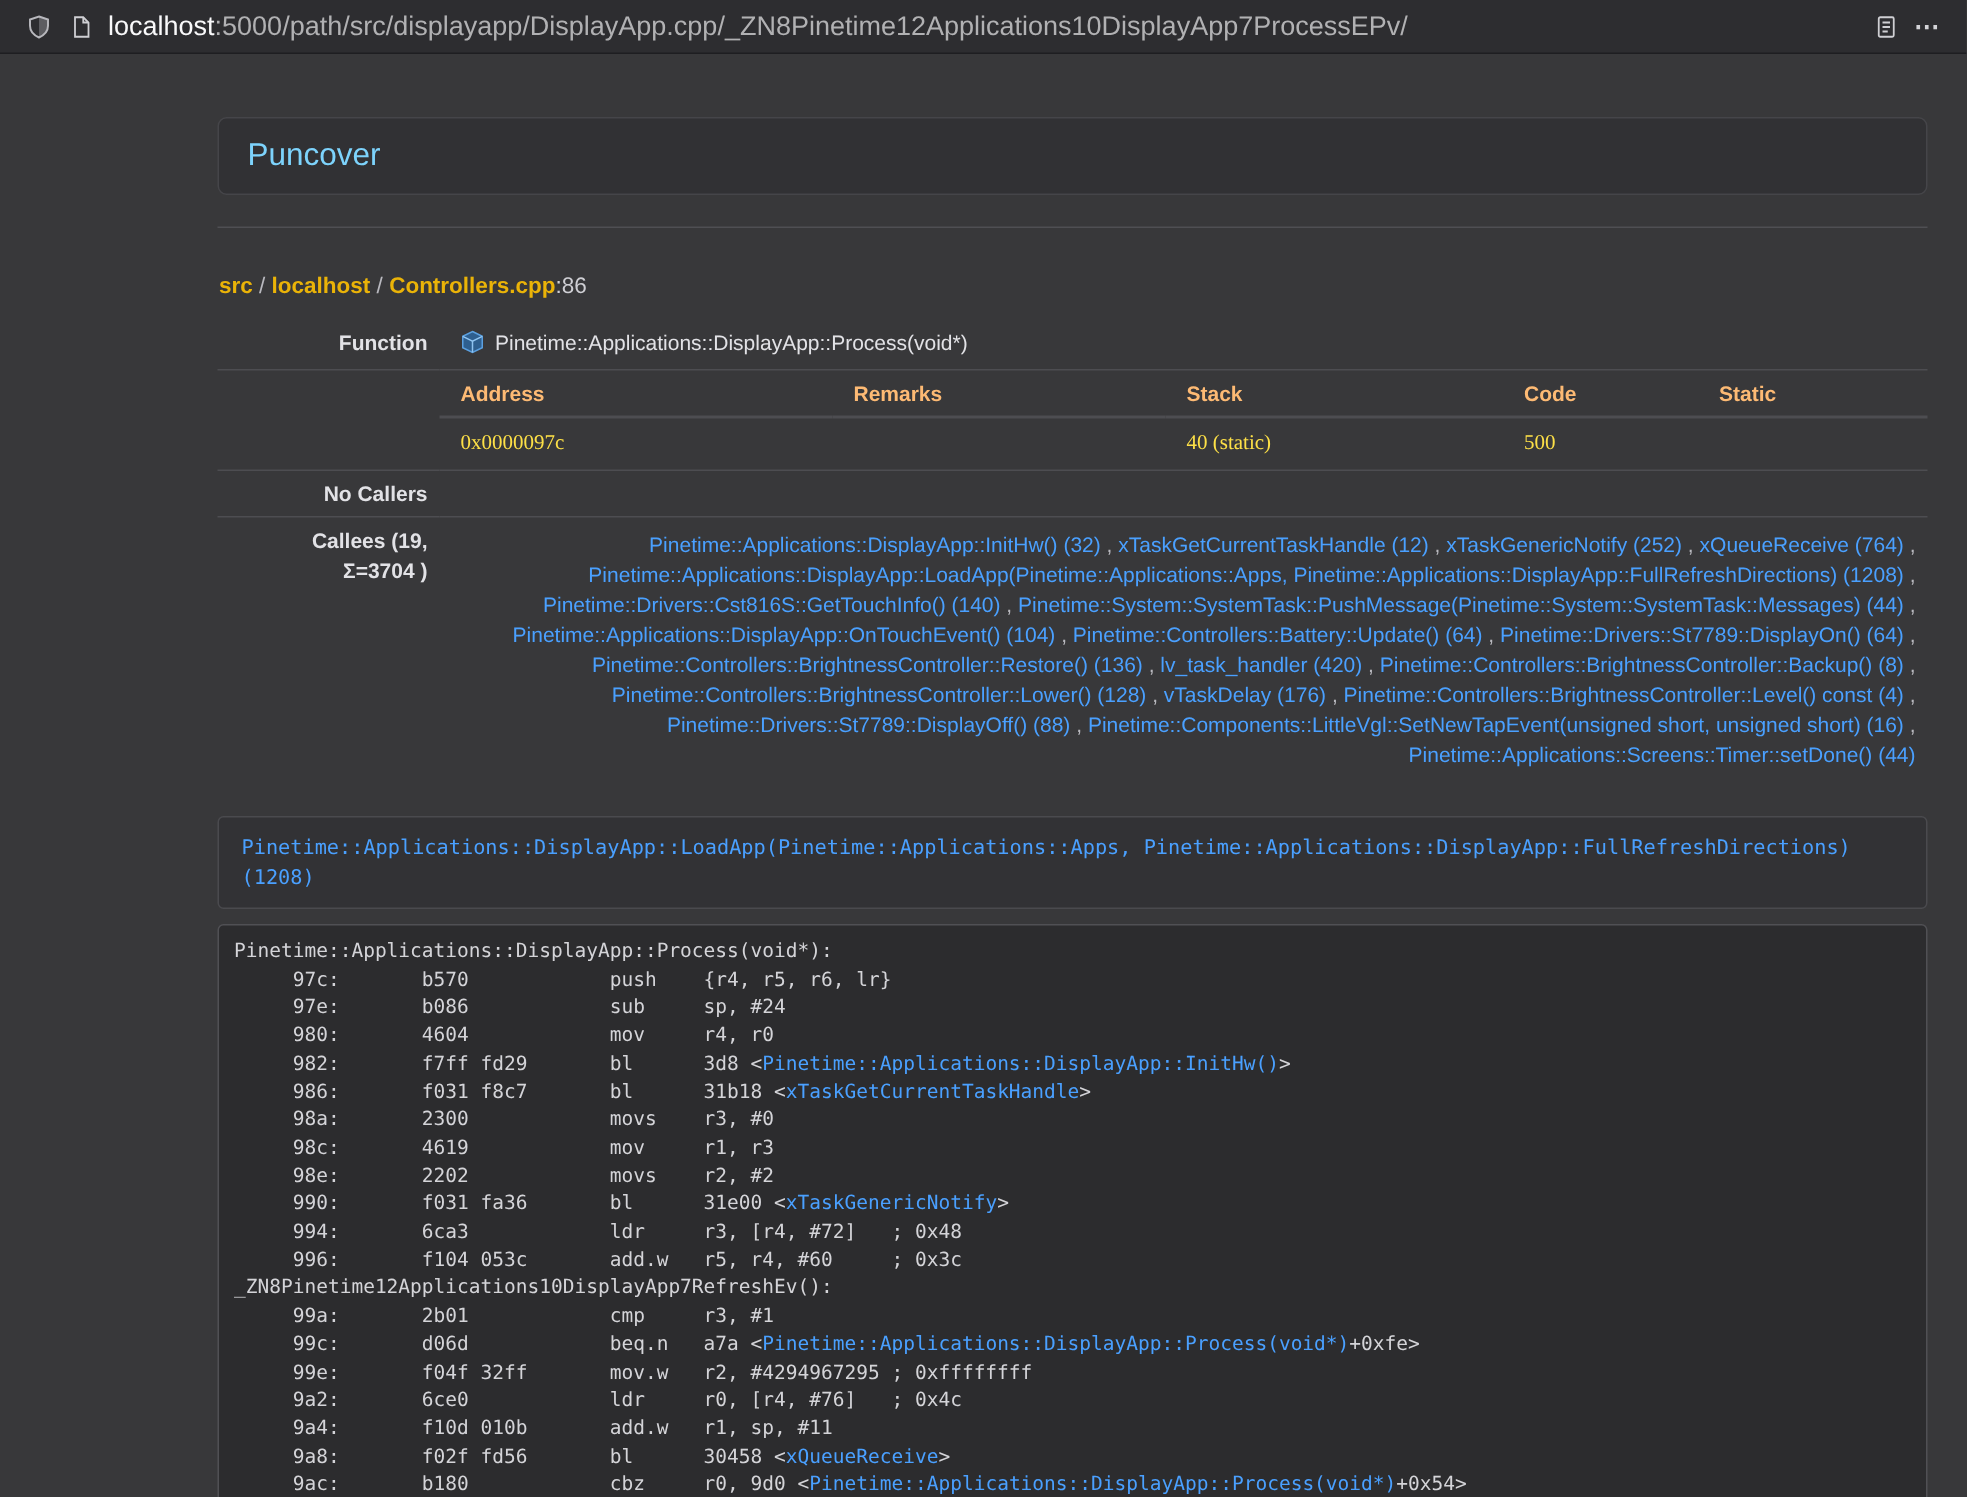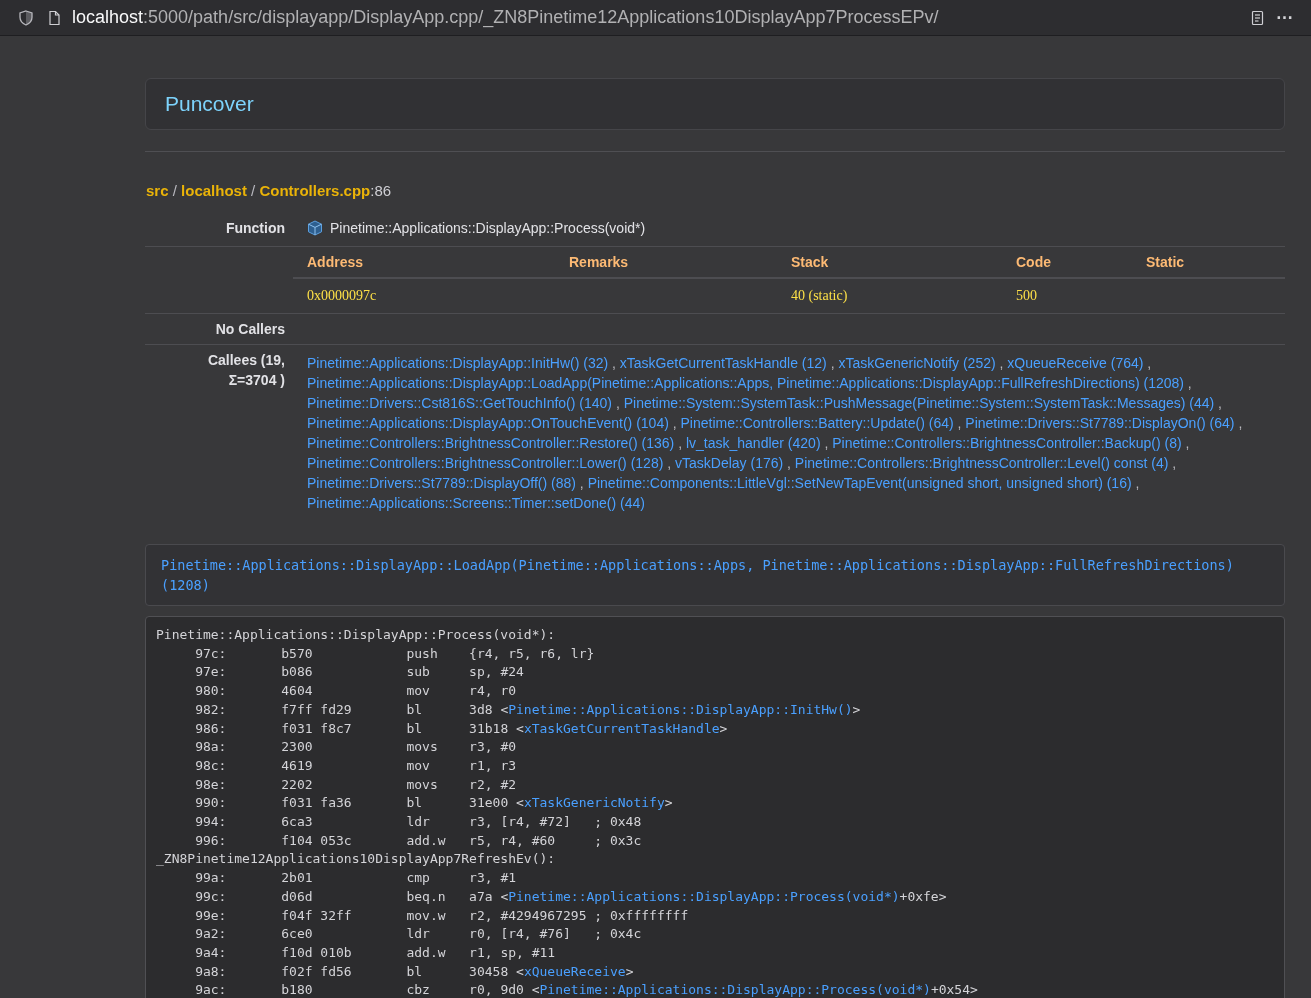--- a/index.html
+++ b/index.html
@@ -48,21 +48,21 @@
   .fn-table > tbody > tr.bordered > th,
   .fn-table > tbody > tr.bordered > td { border-top: 1px solid #4d4d51; }
   table.subtable { width: 100%; border-collapse: collapse; }
   .subtable th {
     text-align: left; font-weight: bold; color: #fdba74;
     padding: 5px 14px; border-bottom: 2px solid #4d4d51;
   }
   .subtable td { padding: 7px 14px; color: #fde047; font-family: Liberation Serif, serif; }
   .fn-name { color: #e2e2e6; }
   .fn-icon { display: inline-block; vertical-align: -3px; margin-right: 7px; }
-  .callees { padding: 8px 8px 10px 14px !important; line-height: 20px; }
+  .callees { padding: 8px 8px 10px 14px !important; line-height: 20px; text-align: right; }
   .callees .sep { color: #b9b9bf; }
   
   .panel {
     margin-top: 21px; border: 1px solid #4a4a4e; background: #323235;
     border-radius: 4px; padding: 10px 15px; line-height: 20px;
   }
   .panel a {
     font-family: "DejaVu Sans Mono", monospace; font-size: 13.5px;
     color: #4aa0ff; text-decoration: none;
   }

